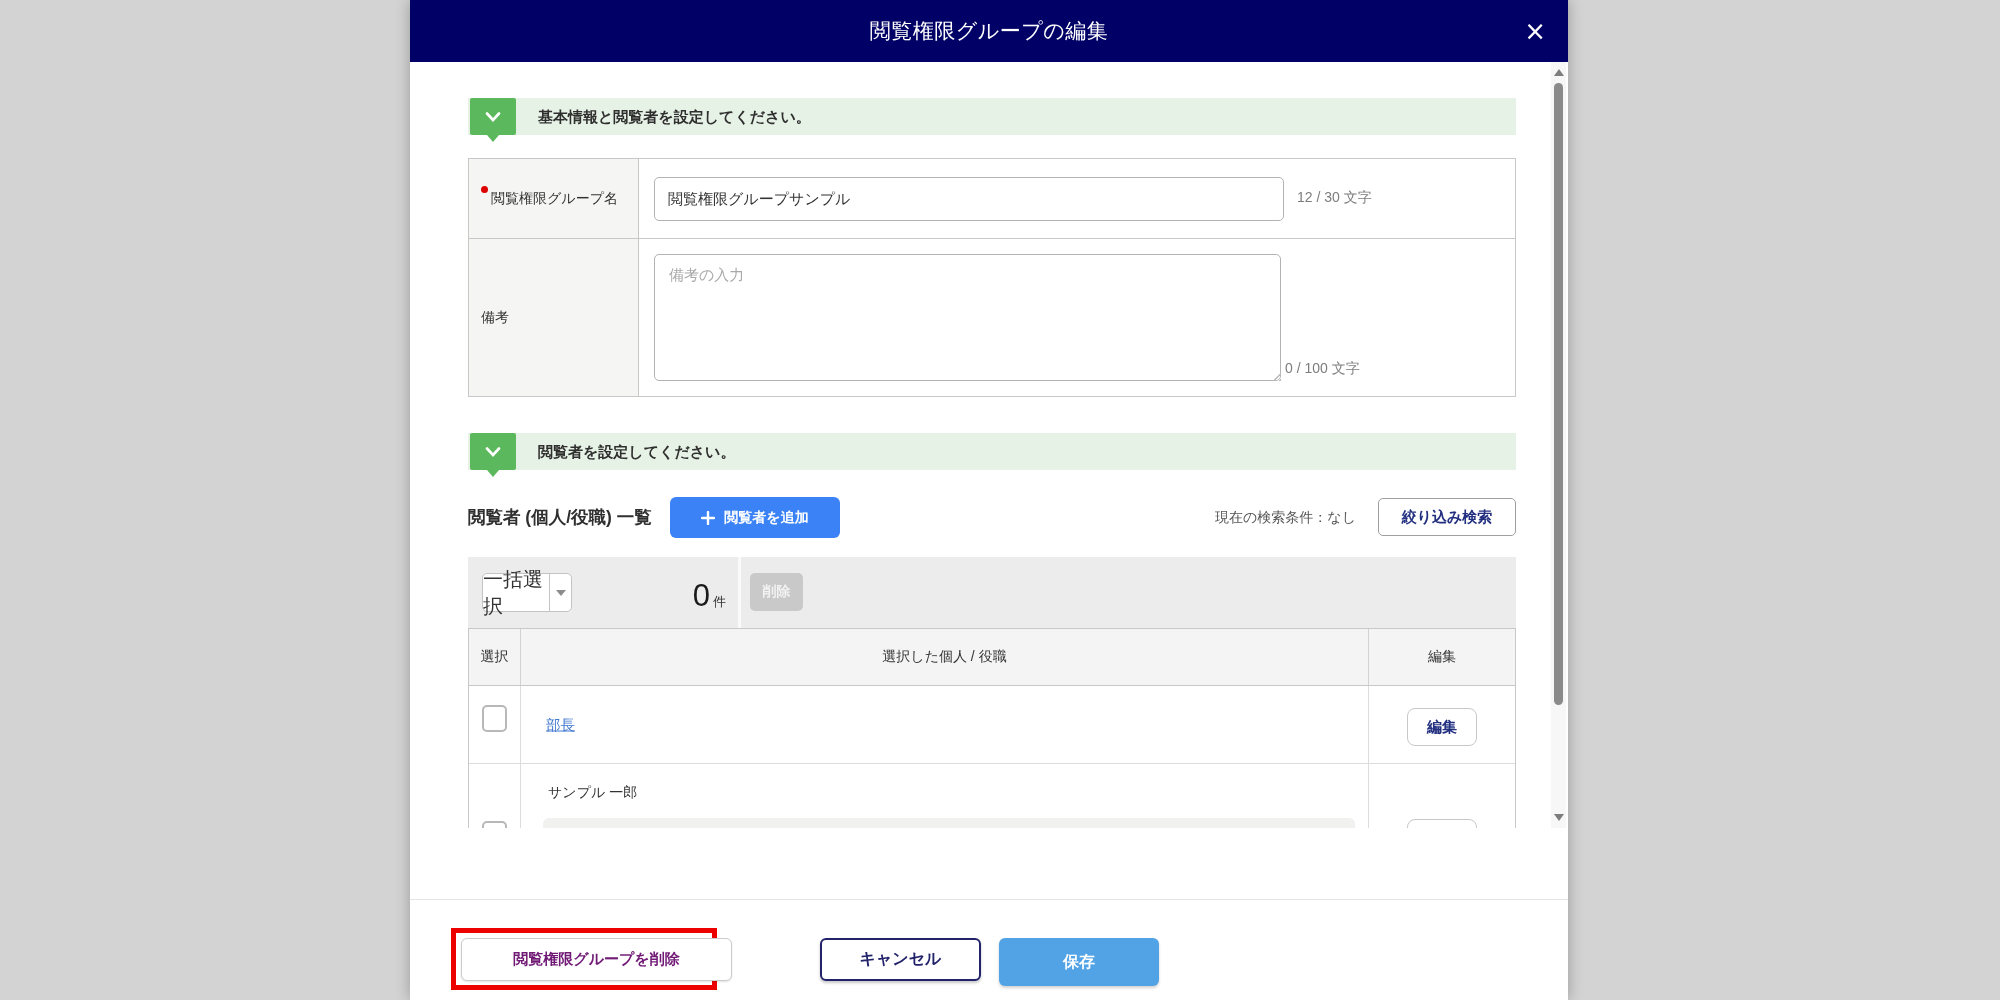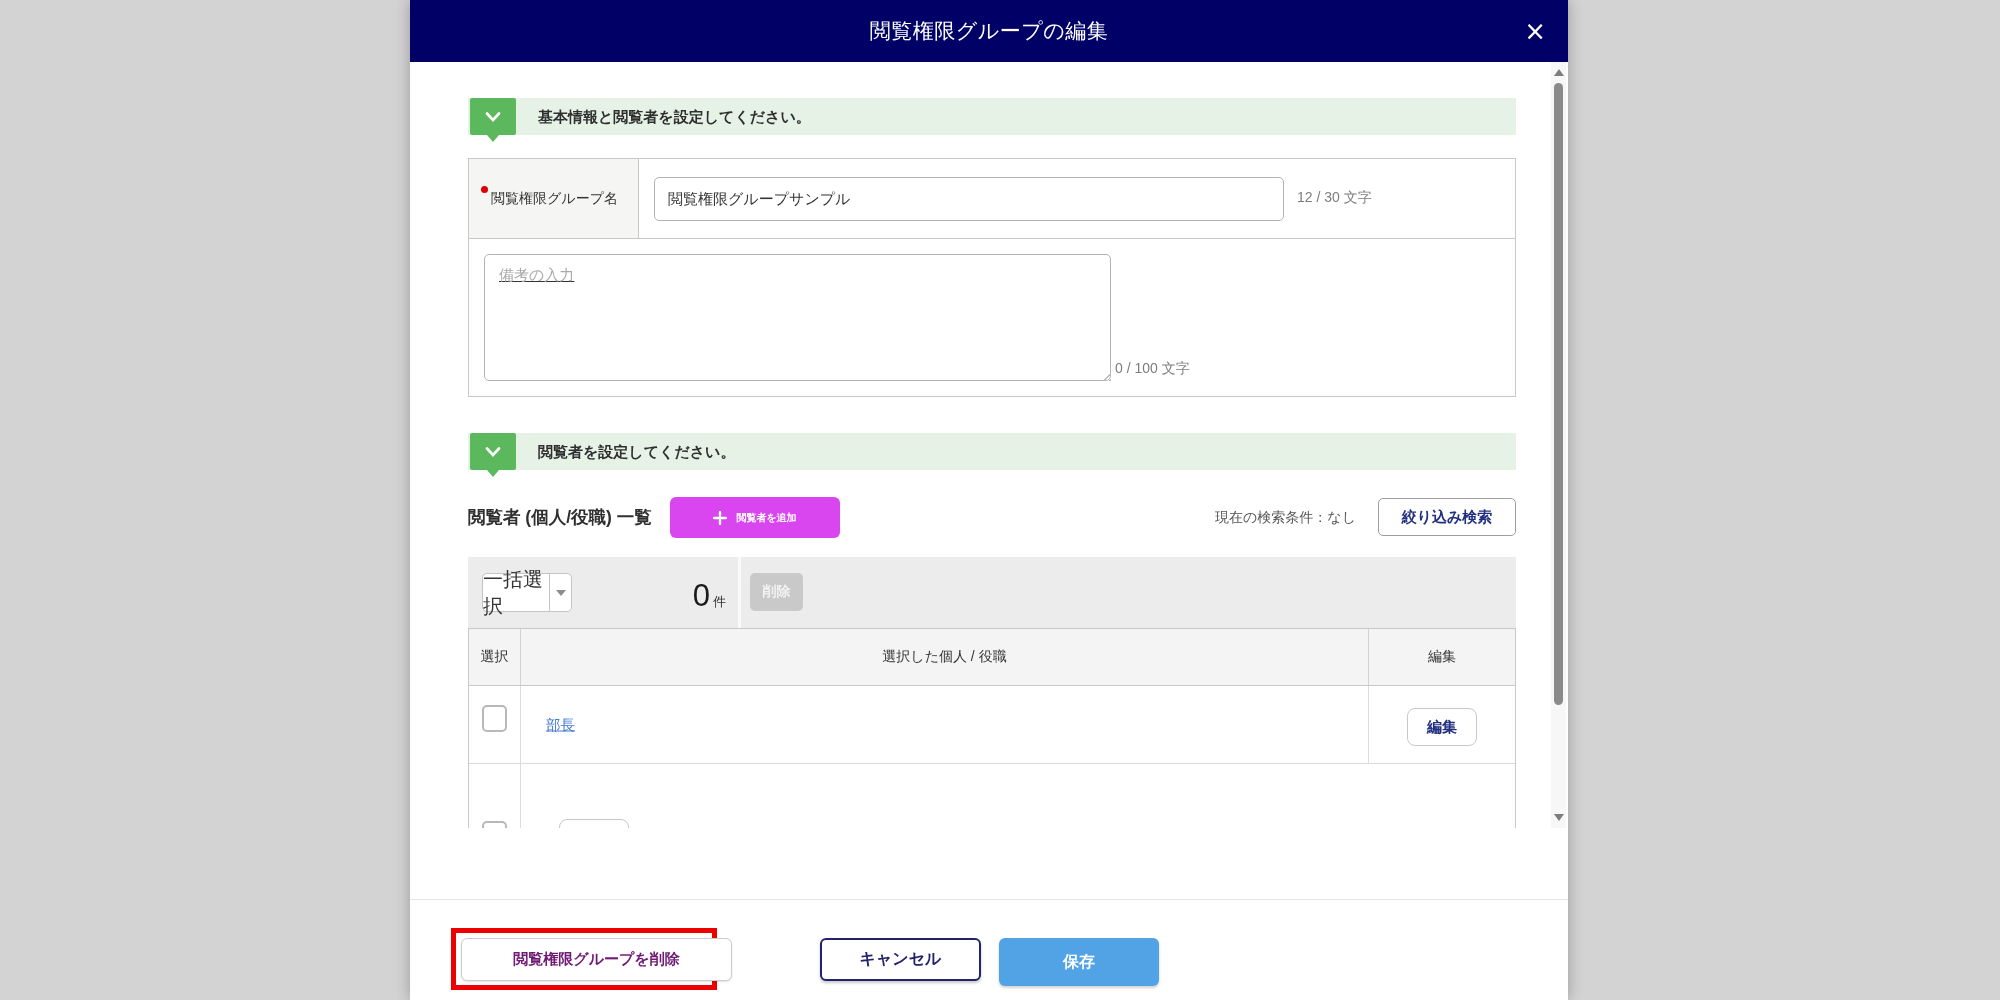--- a/index.html
+++ b/index.html
@@ -69,37 +69,36 @@
     font-family:"Liberation Sans","DejaVu Sans",sans-serif;
   }
   .counter { position:absolute; font-size:14px; color:#7d7d7d; white-space:nowrap; }
   .counter-name { left:658px; top:30px; }
   .counter-note { left:646px; bottom:18px; }
   .note-area {
     position:absolute; left:15px; top:15px; width:627px; height:127px;
     border:1px solid #b3b3b3; border-radius:5px; font-size:15px; color:#333;
     padding:11px 14px; outline:none; resize:none; background:#fff;
     font-family:"Liberation Sans","DejaVu Sans",sans-serif;
-    text-decoration:underline;
   }
   .note-area::placeholder { color:#a9a9a9; opacity:1; }
   .resize-handle {
     position:absolute; left:630px; top:130px; width:12px; height:12px;
     background:repeating-linear-gradient(-45deg,#bdbdbd 0 1.5px,transparent 1.5px 4.5px);
     clip-path:polygon(100% 0,100% 100%,0 100%);
   }
   
   .list-heading {
     position:absolute; left:58px; top:497px; height:41px; line-height:41px;
     font-size:17.5px; font-weight:bold; color:#2f2f2f;
   }
   .add-btn {
     position:absolute; left:260px; top:497px; width:170px; height:41px;
-    background:#d946ef; border:none; border-radius:6px; color:#fff;
-    font-size:10px; font-weight:bold; cursor:pointer;
+    background:#3b82f6; border:none; border-radius:6px; color:#fff;
+    font-size:14px; font-weight:bold; cursor:pointer;
     display:flex; align-items:center; justify-content:center; gap:9px;
     font-family:inherit;
   }
   .search-cond {
     position:absolute; left:805px; top:499px; height:38px; line-height:38px;
     font-size:14px; color:#555;font-family:Liberation Mono, monospace;
   }
   .filter-btn {
     position:absolute; left:968px; top:498px; width:138px; height:38px;
     background:#fff; border:1px solid #9f9f9f; border-radius:5px;
@@ -230,20 +229,23 @@
       <div class="form-label">
         <span class="req-dot"></span>
         <span>閲覧権限グループ名</span>
       </div>
       <div class="form-value">
         <input class="text-input" value="閲覧権限グループサンプル" style="">
         <span class="counter counter-name">12 / 30 文字</span>
       </div>
     </div>
     <div class="form-row row-note">
+      <div class="form-label">
+        <span>備考</span>
+      </div>
       <div class="form-value">
         <textarea class="note-area" placeholder="備考の入力" style=""></textarea>
         <span class="resize-handle"></span>
         <span class="counter counter-note">0 / 100 文字</span>
       </div>
     </div>
   </div>
 
   <div class="banner banner-2">
     <div class="badge">
@@ -293,20 +295,24 @@
         <a class="person-link">部長</a>
       </div>
       <div class="td td-edit">
         <button class="edit-btn">編集</button>
       </div>
     </div>
     <div class="trow row-2">
       <div class="td td-select">
         <span class="checkbox checkbox-partial"></span>
       </div>
+      <div class="td td-person">
+        <div class="person-name">サンプル 一郎</div>
+        <div class="person-bar"></div>
+      </div>
       <div class="td td-edit">
         <button class="edit-btn edit-partial">編集</button>
       </div>
     </div>
   </div>
 
   <div class="scrollbar">
     <i class="sb-up"></i>
     <div class="sb-thumb"></div>
     <i class="sb-down"></i>

